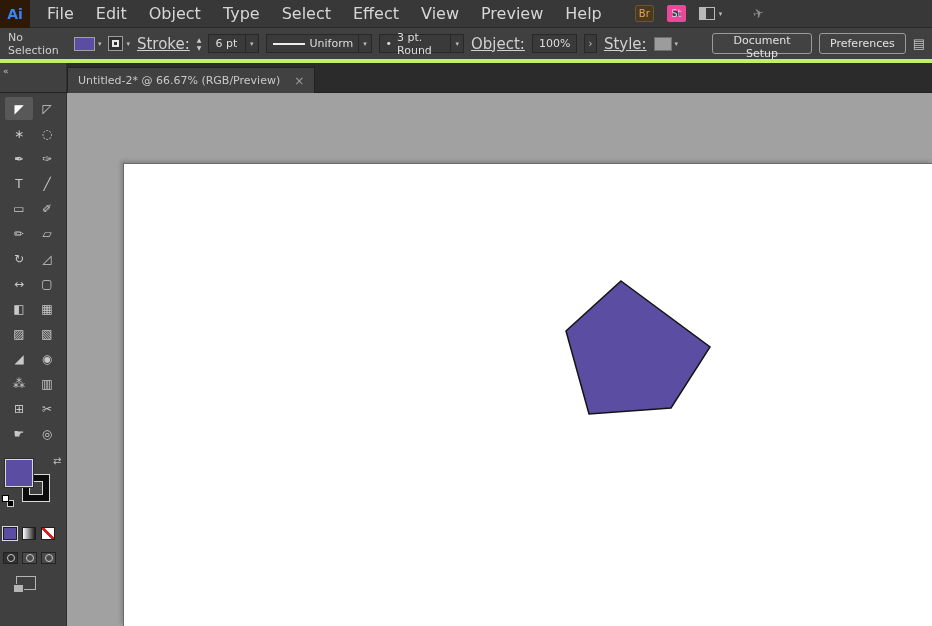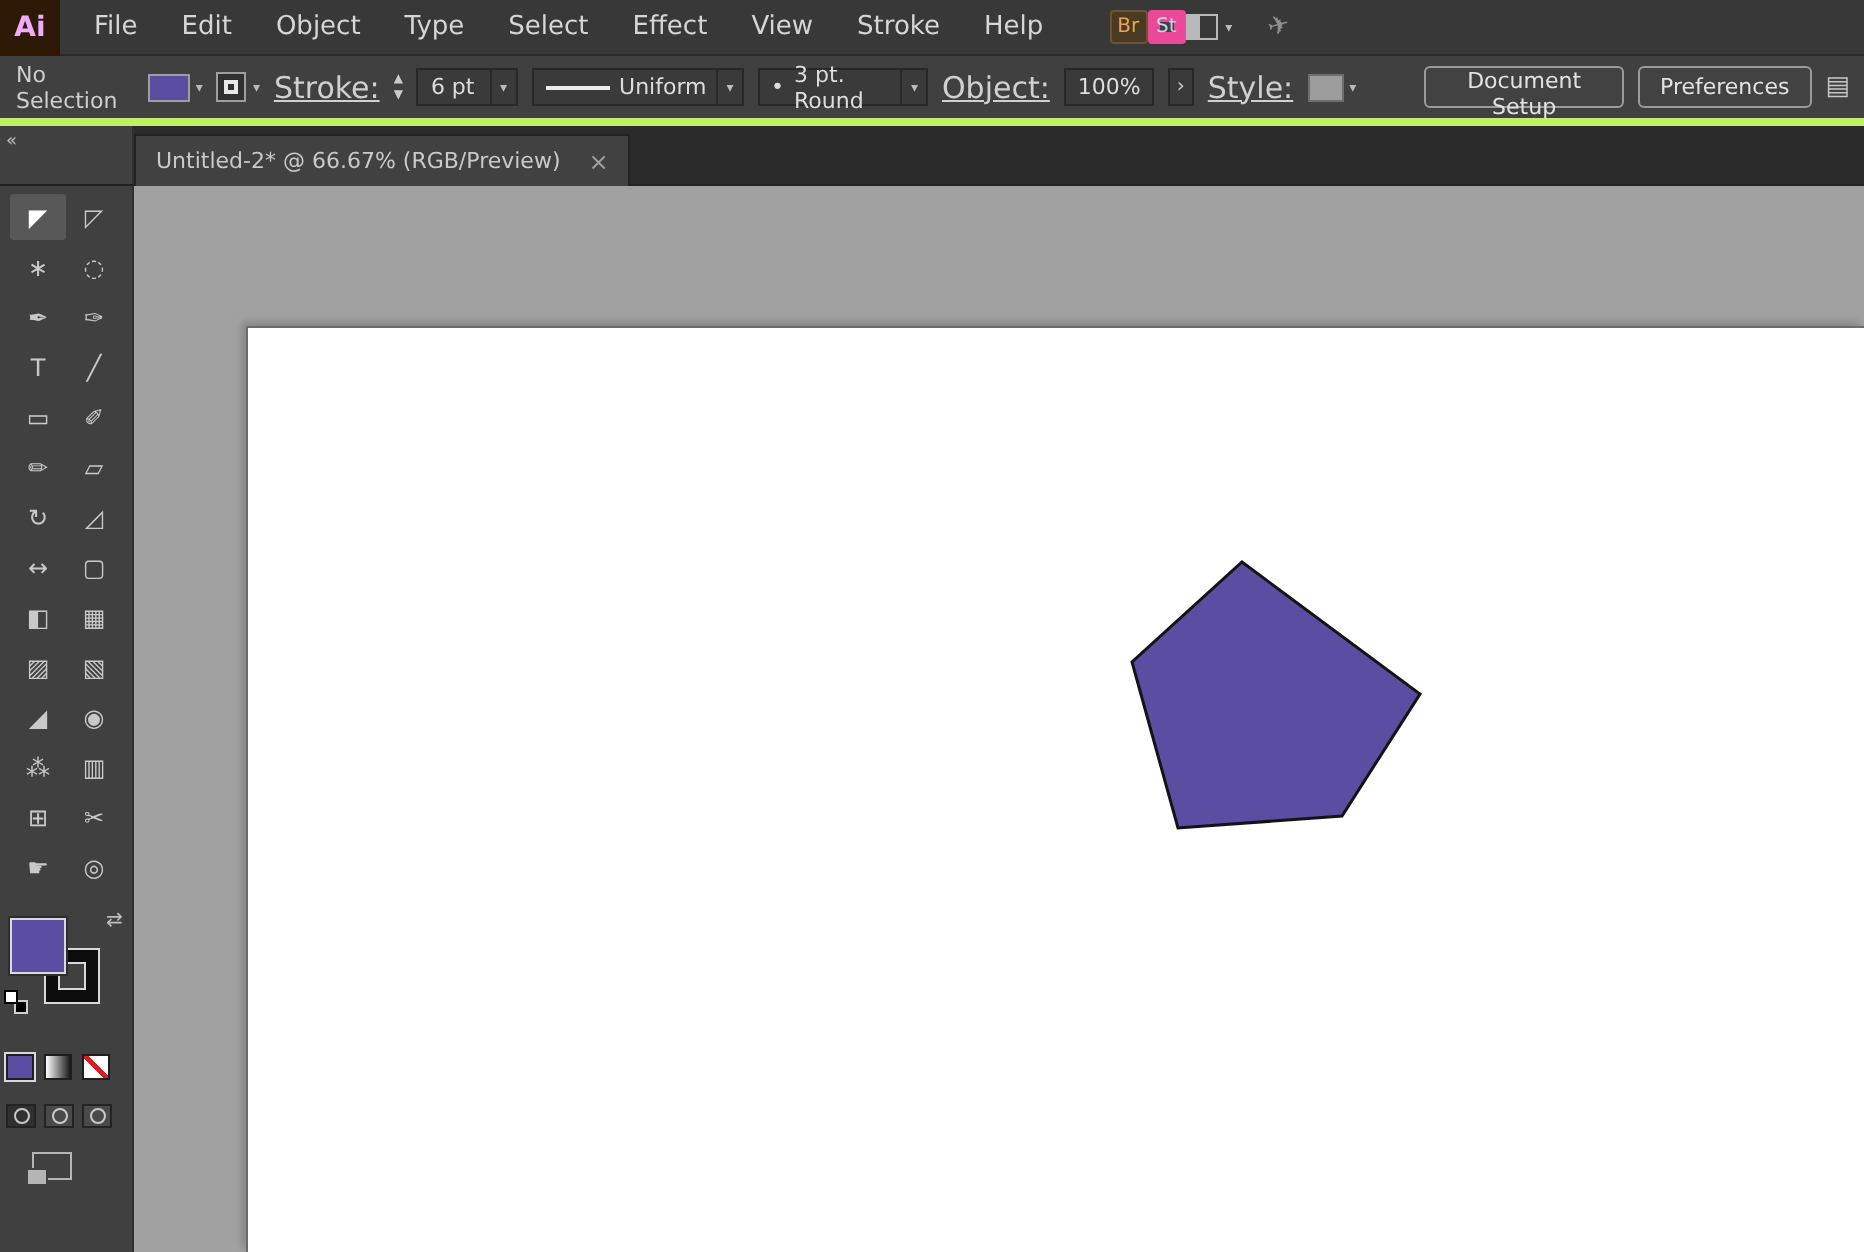--- a/index.html
+++ b/index.html
@@ -6,25 +6,25 @@
   html,body { width:932px; height:626px; overflow:hidden; }
   body {
     font-family:"DejaVu Sans","Liberation Sans",sans-serif;
     font-size:12px; color:#d6d6d6; background:#404040;
   }
   #app { width:932px; height:626px; display:flex; flex-direction:column; }
 
   
   .menubar { height:28px; background:#383838; border-bottom:1px solid #2a2a2a;
              display:flex; align-items:center; flex:0 0 auto; }
-  .ai-logo { width:30px; height:28px; background:#2d1905; color:#f0abfc;
+  .ai-logo { width:30px; height:28px; background:#2d1905; color:#3b82f6;
              font-weight:bold; font-size:14px; display:flex; align-items:center; justify-content:center; }
   .menus { display:flex; margin-left:6px; }
-  .menu-item { padding:0 11px; line-height:28px; font-size:13px; color:#d6d6d6; cursor:default; }
-  .mb-right { display:flex; align-items:center; margin-left:22px; }
+  .menu-item { padding:0 11px; line-height:28px; font-size:16px; color:#d6d6d6; cursor:default; }
+  .mb-right { display:flex; align-items:center; gap:13px; margin-left:22px; }
   .badge { width:19px; height:17px; border-radius:2px; display:flex; align-items:center;
            justify-content:center; font-size:10px; }
   .badge.br { background:#4a3a22; color:#e5a557; border:1px solid #6a5432; }
   .badge.st { background:#3c424c; color:#ccd4df; border:6px solid #ec4899; }
   .ws { display:flex; align-items:center; gap:4px; }
   .ws-box { width:16px; height:13px; border:1px solid #b9b9b9;
             background:linear-gradient(90deg,#b9b9b9 44%,transparent 44%); }
   .ws-caret { font-size:7px; color:#bbb; }
   .plane { color:#8e8e8e; font-size:13px; transform:rotate(-15deg); display:inline-block; margin-left:18px; }
 
@@ -119,21 +119,21 @@
   <div class="menubar">
     <div class="ai-logo">Ai</div>
     <div class="menus">
         <span class="menu-item">File</span>
         <span class="menu-item">Edit</span>
         <span class="menu-item">Object</span>
         <span class="menu-item">Type</span>
         <span class="menu-item">Select</span>
         <span class="menu-item">Effect</span>
         <span class="menu-item">View</span>
-        <span class="menu-item">Stroke</span>
+        <span class="menu-item">Preview</span>
         <span class="menu-item">Help</span>
       </div>
     <div class="mb-right">
       <span class="badge br">Br</span>
       <span class="badge st">St</span>
       <span class="ws">
         <span class="ws-box"></span>
         <span class="ws-caret">▾</span>
       </span>
       <span class="plane">✈</span>

